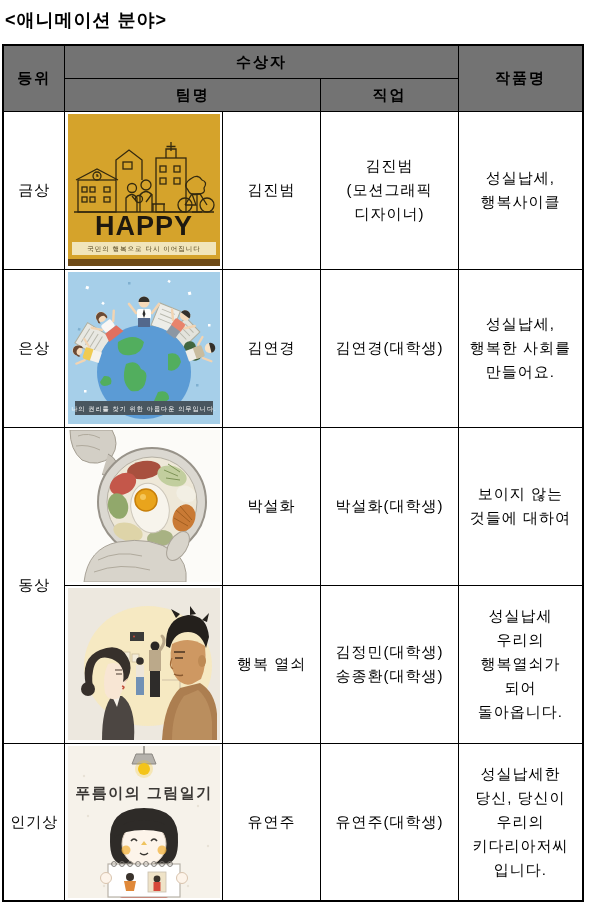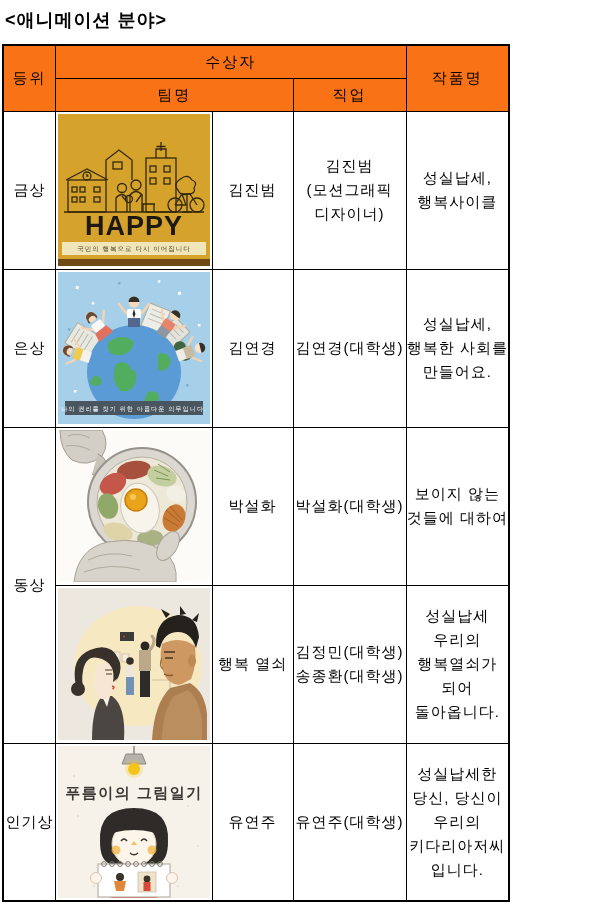--- a/index.html
+++ b/index.html
@@ -1,37 +1,37 @@
 <!DOCTYPE html>
 <html><head>
 <meta charset="utf-8">
 <style>
   * { box-sizing: border-box; margin: 0; padding: 0; }
   html,body { background: #ffffff; }
   body {
     width: 610px; height: 905px; overflow: hidden;
     font-family: "Liberation Sans", sans-serif; color: #000;
   }
-  .page { width: 510px; height: 905px; position: relative; }
+  .page { width: 584px; height: 905px; position: relative; }
   .doc-title {
     font-size: 18px; font-weight: bold; letter-spacing: 1px;
     padding: 8px 0 0 5px;
   }
   table.award {
     border-collapse: collapse; table-layout: fixed;
     margin: 12px 0 0 2px; border: 2px solid #000;
   }
   table.award th, table.award td {
     border: 1px solid #000;
     text-align: center; vertical-align: middle;
     font-size: 15px; line-height: 1.6; letter-spacing: 1px;
     overflow: hidden; padding: 0;
   }
   table.award th {
-    background: #f97316; font-weight: normal; letter-spacing: 2px;
+    background: #737373; font-weight: bold; letter-spacing: 2px;
   }
   tr.hdr { height: 33px; }
   tr.data { height: 158px; }
   td.multiline { white-space: pre-line; }
   td.img-cell { padding: 3px 0; }
   svg.poster { display: block; margin: 0 auto; }
 </style>
 </head>
 <body>
 

